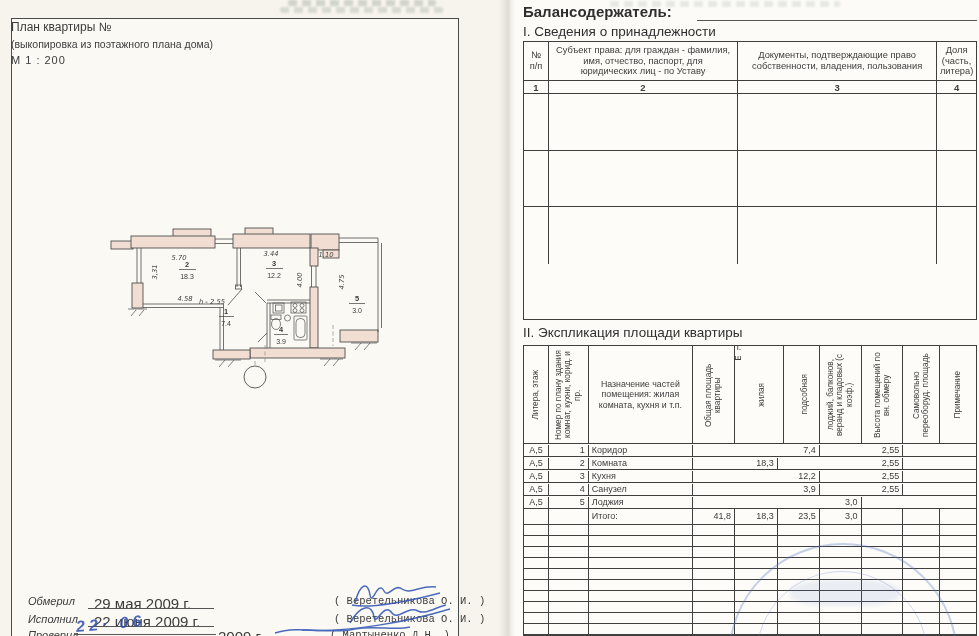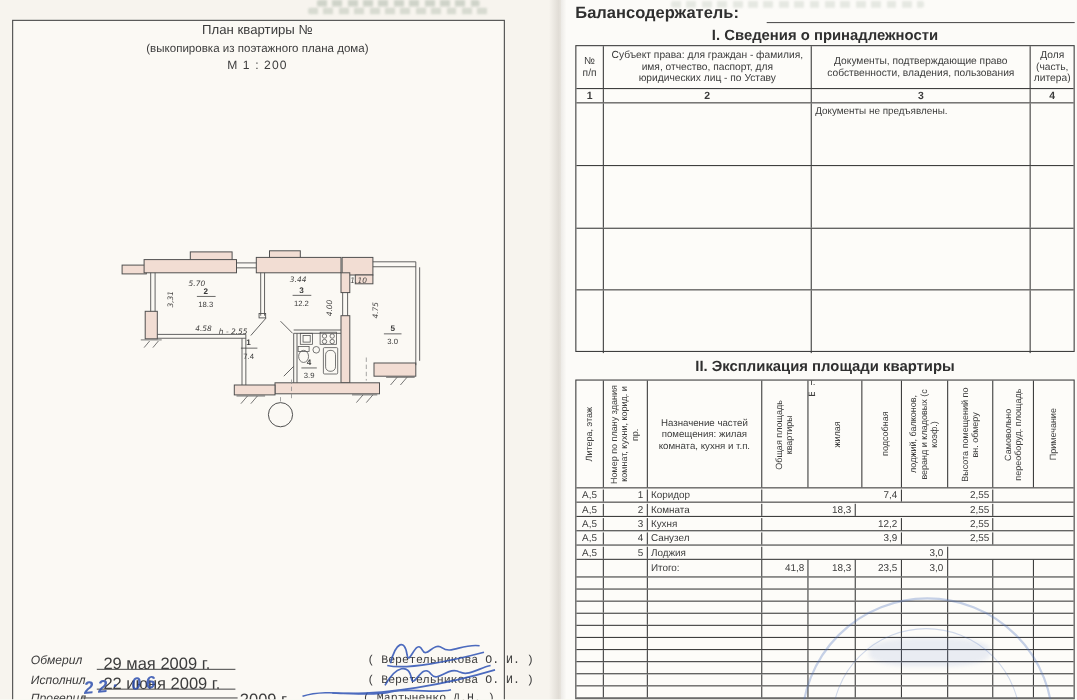--- a/index.html
+++ b/index.html
@@ -9,35 +9,35 @@
   
   .page-left{left:0;top:0;width:510px;height:636px;background:#f7f4ee;}
   .page-right{left:510px;top:0;width:469px;height:636px;background:#fcfbf8;}
   .fold{left:499px;top:0;width:16px;height:636px;
     background:linear-gradient(90deg,rgba(255,255,255,0),rgba(110,100,90,.16) 55%,rgba(255,255,255,0));}
   
   .bleed{height:6px;border-radius:2px;filter:blur(1px);
     background:repeating-linear-gradient(90deg,rgba(125,145,125,.32) 0 9px,rgba(0,0,0,0) 9px 14px);}
   
   .plan-box{left:11px;top:18px;width:446px;height:620px;border:1.5px solid #4a4a4a;background:#fbf9f4;}
-  .tl{left:11px;width:446px;text-align:center;}
+  .tl{left:11px;width:446px;text-align:left;}
   .t1l{top:20px;font-size:12px;}
   .t2l{top:38px;font-size:10.5px;}
   .t3l{top:54px;font-size:11px;letter-spacing:1px;}
   
   .sig-role{left:28px;font-size:11px;font-style:italic;}
   .sig-date{left:94px;font-size:15px;}
   .sig-name{font-size:10.5px;white-space:nowrap;font-family:Liberation Mono, monospace;}
   .uline{border-top:1px solid #555;height:0;}
   .hand{left:76px;top:615px;font-size:16px;font-style:italic;font-weight:bold;
     color:#2d4fae;transform:rotate(-5deg);letter-spacing:4px;opacity:.85;}
   
   .bal{left:523px;top:3px;font-size:15px;font-weight:bold;color:#2f2f2f;}
   .bal-line{left:697px;top:20px;width:280px;}
-  .sec-title{left:523px;width:454px;text-align:center;font-size:13.5px;font-weight:bold;color:#2f2f2f;}
+  .sec-title{left:523px;width:454px;text-align:left;font-size:13.5px;font-weight:normal;color:#2f2f2f;}
   
   .tbl{border:1.2px solid #3f3f3f;background:#fdfcf9;box-sizing:border-box;}
   .r{display:flex;box-sizing:border-box;}
   .c{box-sizing:border-box;border-right:1px solid #3f3f3f;overflow:hidden;
      display:flex;align-items:center;justify-content:center;text-align:center;}
   .c.last{border-right:none;}
   .rb{border-bottom:1px solid #3f3f3f;}
   
   .t1{left:523px;top:41px;width:454px;height:279px;}
   .t1 .k0{width:25px}.t1 .k1{width:190px}.t1 .k2{width:200px}.t1 .k3{width:39px}
@@ -239,26 +239,20 @@
     </div>
     <div class="r rb nums" style="height:13px;">
       <div class="c k0">1</div>
       <div class="c k1">2</div>
       <div class="c k2">3</div>
       <div class="c k3 last">4</div>
     </div>
     <div class="r rb" style="height:57px;">
       <div class="c k0"></div>
       <div class="c k1"></div>
-      <div class="c k2 note-cell">Документы не предъявлены.</div>
-      <div class="c k3 last"></div>
-    </div>
-    <div class="r rb" style="height:57px;">
-      <div class="c k0"></div>
-      <div class="c k1"></div>
       <div class="c k2"></div>
       <div class="c k3 last"></div>
     </div>
     <div class="r rb" style="height:56px;">
       <div class="c k0"></div>
       <div class="c k1"></div>
       <div class="c k2"></div>
       <div class="c k3 last"></div>
     </div>
     <div class="r" style="height:57px;">

